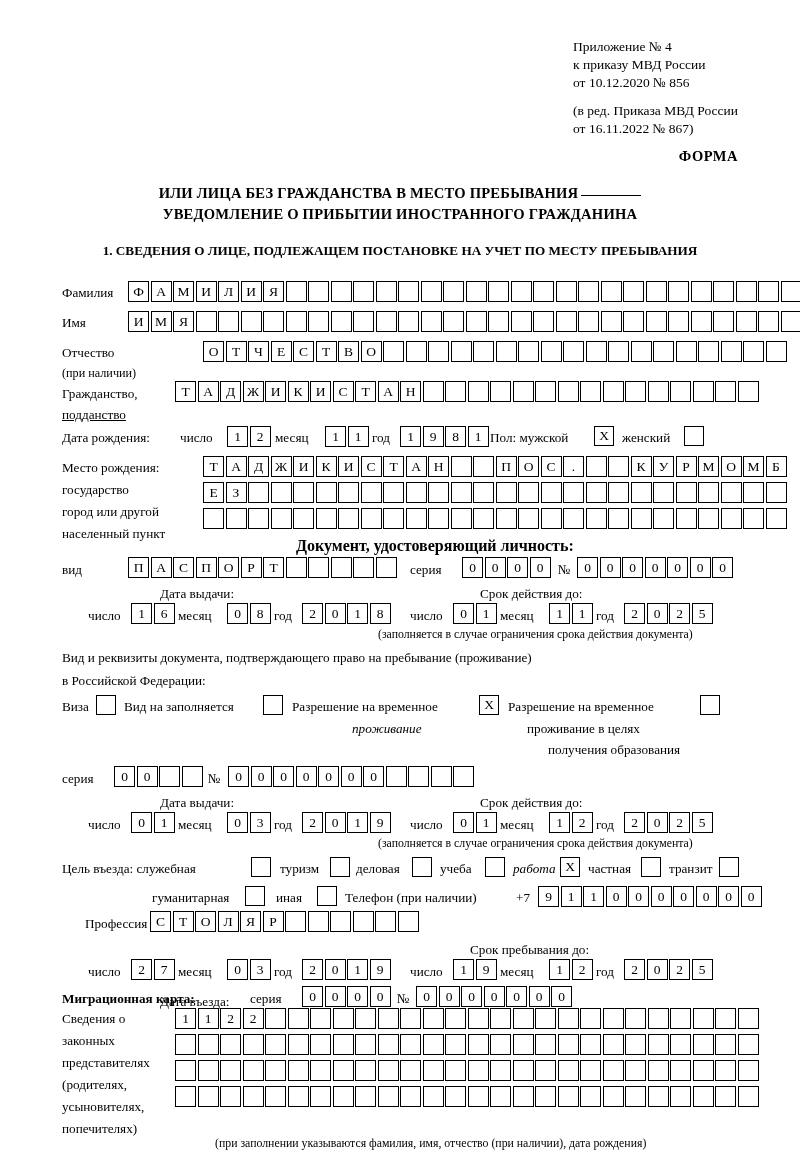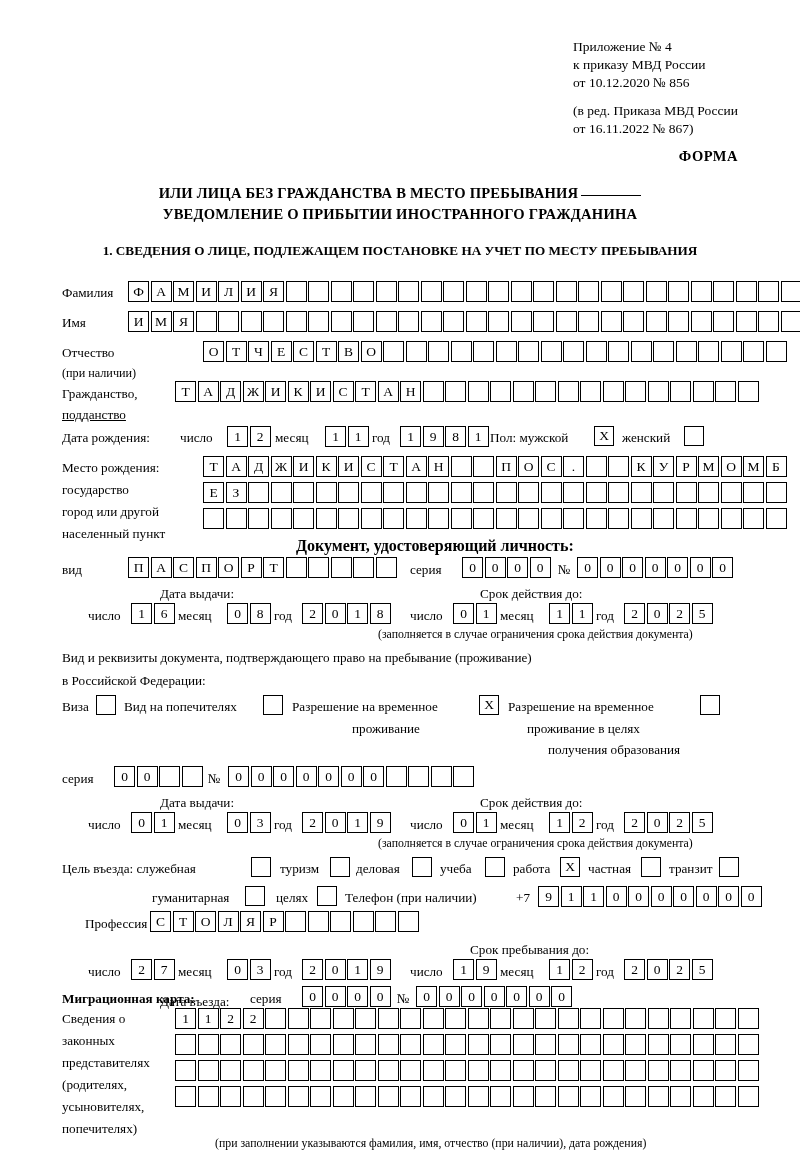--- a/index.html
+++ b/index.html
@@ -439,24 +439,24 @@
       <span class="cell">2</span>
       <span class="cell">5</span>
     </div>
   <div class="footnote" style="top:627px; left:378px;">(заполняется в случае ограничения срока действия документа)</div>
 
   <div class="t" style="top:650px; left:62px;">Вид и реквизиты документа, подтверждающего право на пребывание (проживание)</div>
   <div class="t" style="top:673px; left:62px;">в Российской Федерации:</div>
 
   <div class="t" style="top:699px; left:62px;">Виза</div>
   <div class="chk" style="top:695px; left:96px;"></div>
-  <div class="t" style="top:699px; left:124px;">Вид на попечителях</div>
+  <div class="t" style="top:699px; left:124px;">Вид на заполняется</div>
   <div class="chk" style="top:695px; left:263px;"></div>
   <div class="t" style="top:699px; left:292px;">Разрешение на временное</div>
-  <div class="t" style="top:721px; left:352px;">проживание</div>
+  <div class="t" style="top:721px; left:352px;font-style:italic;">проживание</div>
   <div class="chk" style="top:695px; left:479px;">X</div>
   <div class="t" style="top:699px; left:508px;">Разрешение на временное</div>
   <div class="t" style="top:721px; left:527px;">проживание в целях</div>
   <div class="t" style="top:742px; left:548px;">получения образования</div>
   <div class="chk" style="top:695px; left:700px;"></div>
 
   <div class="t" style="top:771px; left:62px;">серия</div>
   <div class="boxrow" id="row-permit-series" style="top:766px; left:114px;">
       <span class="cell">0</span>
       <span class="cell">0</span>
@@ -517,30 +517,30 @@
   <div class="footnote" style="top:836px; left:378px;">(заполняется в случае ограничения срока действия документа)</div>
 
   <div class="t" style="top:861px; left:62px;">Цель въезда: служебная</div>
   <div class="chk" style="top:857px; left:251px;"></div>
   <div class="t" style="top:861px; left:280px;">туризм</div>
   <div class="chk" style="top:857px; left:330px;"></div>
   <div class="t" style="top:861px; left:356px;">деловая</div>
   <div class="chk" style="top:857px; left:412px;"></div>
   <div class="t" style="top:861px; left:440px;">учеба</div>
   <div class="chk" style="top:857px; left:485px;"></div>
-  <div class="t" style="top:861px; left:513px;">работа</div>
+  <div class="t" style="top:861px; left:513px;font-style:italic;">работа</div>
   <div class="chk" style="top:857px; left:560px;">X</div>
   <div class="t" style="top:861px; left:588px;">частная</div>
   <div class="chk" style="top:857px; left:641px;"></div>
   <div class="t" style="top:861px; left:669px;">транзит</div>
   <div class="chk" style="top:857px; left:719px;"></div>
 
   <div class="t" style="top:890px; left:152px;">гуманитарная</div>
   <div class="chk" style="top:886px; left:245px;"></div>
-  <div class="t" style="top:890px; left:276px;">целях</div>
+  <div class="t" style="top:890px; left:276px;">иная</div>
   <div class="chk" style="top:886px; left:317px;"></div>
   <div class="t" style="top:890px; left:345px;">Телефон (при наличии)</div>
   <div class="t" style="top:890px; left:516px;">+7</div>
   <div class="boxrow" id="row-phone" style="top:886px; left:538px;">
       <span class="cell">9</span>
       <span class="cell">1</span>
       <span class="cell">1</span>
       <span class="cell">0</span>
       <span class="cell">0</span>
       <span class="cell">0</span>

